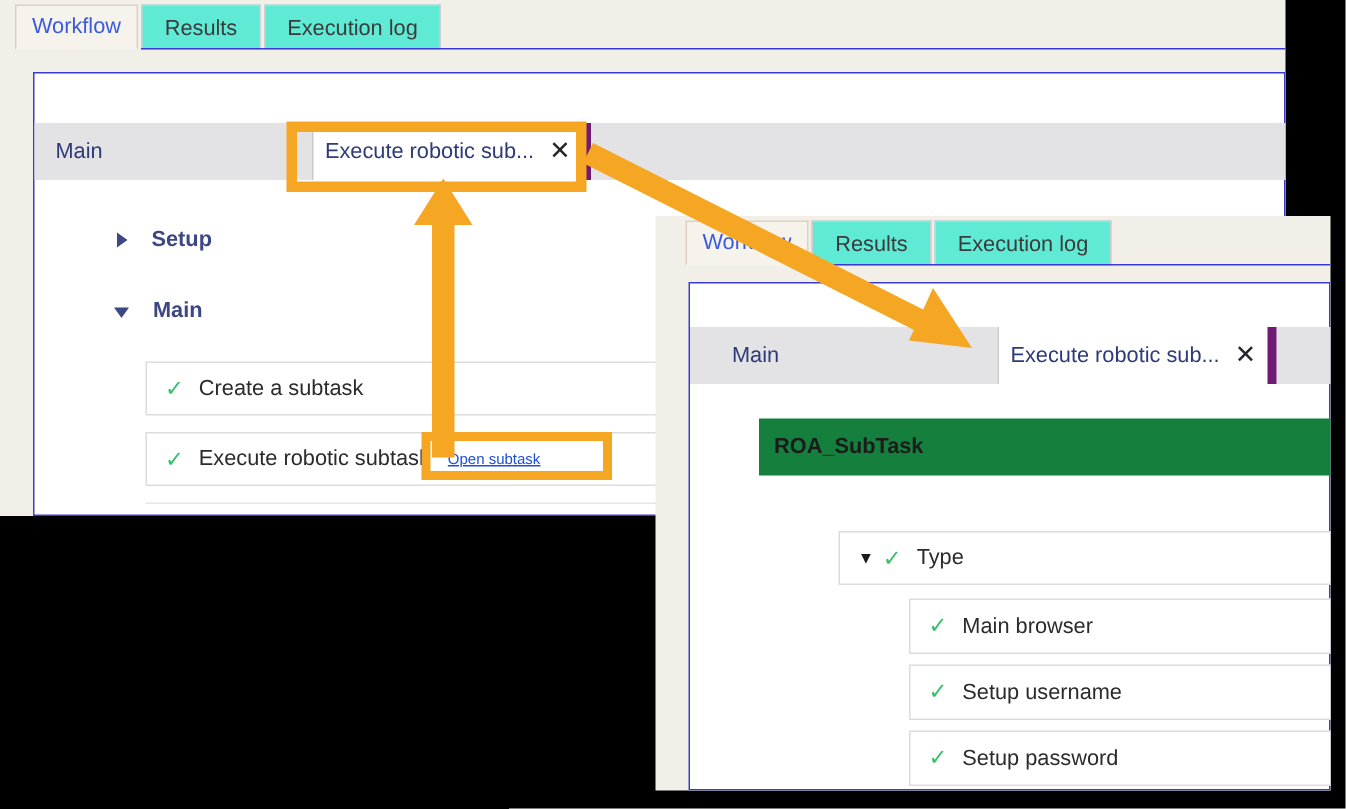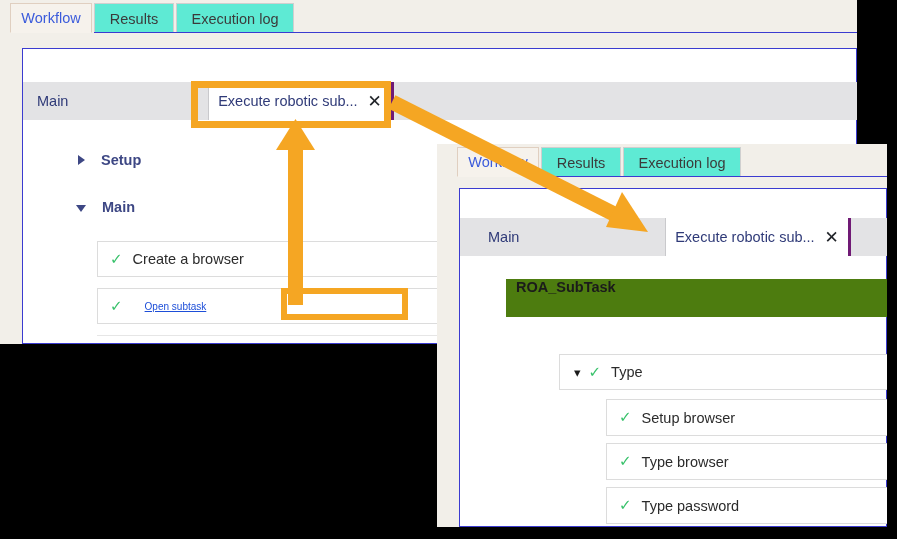--- a/index.html
+++ b/index.html
@@ -56,21 +56,21 @@
     position:absolute;top:0;height:100%;
     box-sizing:border-box;
     display:flex;align-items:center;
     color:#2F3A78;
     font-size:14.5px;
     white-space:nowrap;
   }
   .subtab.sel{
     background:#FFFFFF;
     border-left:1px solid #C9C9CC;
-    border-right:3px solid #701a75;
+    border-right:6px solid #701a75;
     justify-content:center;
   }
   .subtab .close-x{
     margin-left:10px;font-size:17px;color:#22252A;line-height:1;
     font-family:"DejaVu Sans", sans-serif;
   }
 
   
   .treegroup{
     position:absolute;
@@ -107,22 +107,22 @@
   .chev{
     color:#1B1B1B;font-size:13px;margin:0 4px 0 14px;
     font-family:"DejaVu Sans", sans-serif;line-height:1;
   }
   .link{
     color:#1d4ed8;text-decoration:underline;font-size:10px;
   }
 
   .sectionheader{
     position:absolute;
-    background:#4d7c0f;
-    display:flex;align-items:flex-start;
+    background:#15803d;
+    display:flex;align-items:center;
     font-weight:bold;font-size:14.5px;color:#1B1B1B;
     box-sizing:border-box;
   }
 
   
   .hl{
     position:absolute;
     border:7px solid #F5A623;
     box-sizing:border-box;
     z-index:40;
@@ -171,25 +171,26 @@
         <span>Setup</span>
       </div>
 
       <div class="treegroup" style="left:33px;top:150px;">
         <span class="tri down"></span>
         <span>Main</span>
       </div>
 
       <div class="steprow" style="left:74px;top:192px;width:740px;height:36px;">
         <span class="check">✓</span>
-        <span>Create a browser</span>
+        <span>Create a subtask</span>
       </div>
 
       <div class="steprow" style="left:74px;top:239px;width:740px;height:36px;">
         <span class="check">✓</span>
+        <span>Execute robotic subtask</span>
         <span class="link" style="margin-left:12px;">Open subtask</span>
       </div>
 
       <div class="hrule" style="left:74px;top:286px;width:740px;"></div>
     </div>
   </div>
 
   <div class="window" style="left:437px;top:144px;width:450px;height:383px;box-shadow:0 0 0 0 #000;">
 
     <div class="tabstrip" style="left:0px;top:0px;width:450px;">
@@ -222,31 +223,31 @@
       </div>
 
       <div class="steprow" style="left:99px;top:165px;width:329px;height:36px;">
         <span class="chev">▾</span>
         <span class="check" style="margin-left:4px;">✓</span>
         <span>Type</span>
       </div>
 
       <div class="steprow" style="left:146px;top:210px;width:282px;height:37px;">
         <span class="check">✓</span>
-        <span>Setup browser</span>
+        <span>Main browser</span>
       </div>
 
       <div class="steprow" style="left:146px;top:254px;width:282px;height:37px;">
         <span class="check">✓</span>
-        <span>Type browser</span>
+        <span>Setup username</span>
       </div>
 
       <div class="steprow" style="left:146px;top:298px;width:282px;height:37px;">
         <span class="check">✓</span>
-        <span>Type password</span>
+        <span>Setup password</span>
       </div>
 
     </div>
   </div>
 
   <svg class="arrowsvg" viewBox="0 0 897 539">
 
     <g>
       <rect x="288" y="140" width="15" height="165" fill="#F5A623"></rect>
       <polygon points="295.5,119 276,150 315,150" fill="#F5A623"></polygon>

